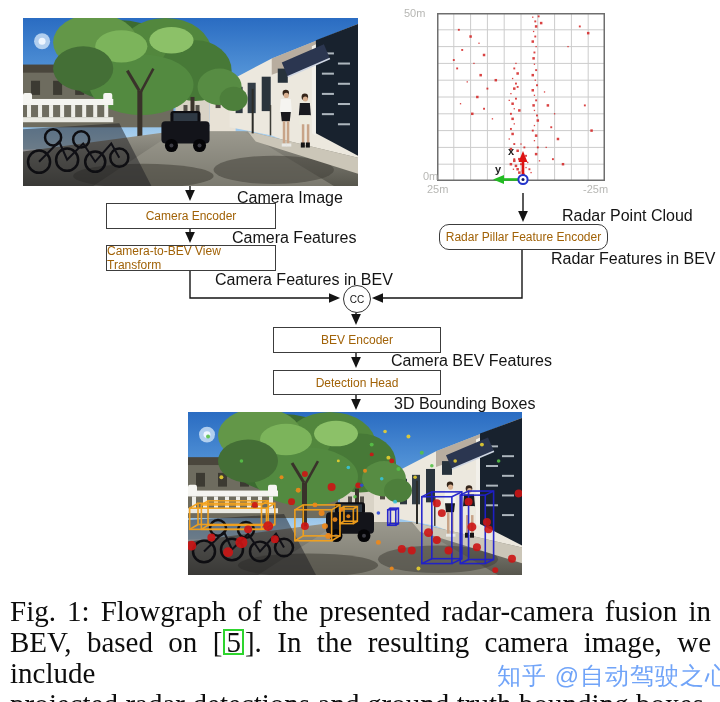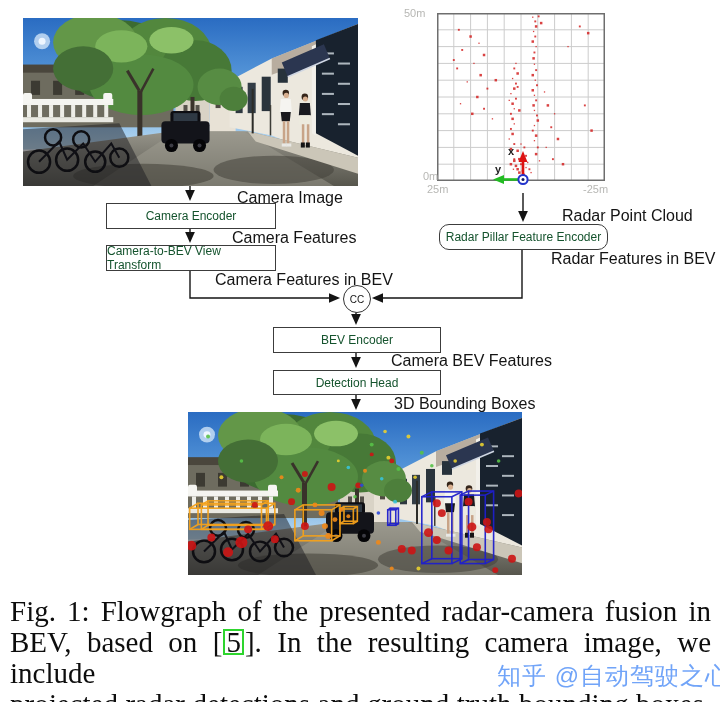--- a/index.html
+++ b/index.html
@@ -2,21 +2,21 @@
 <html><head>
 <meta charset="utf-8">
 <style>
   html,body{margin:0;padding:0;background:#ffffff;}
   #page{position:relative;width:720px;height:702px;background:#ffffff;overflow:hidden;
         font-family:"Liberation Sans",sans-serif;}
   .photo{position:absolute;overflow:hidden;}
   .photo svg{display:block;width:100%;height:100%;}
   #arrows{position:absolute;left:0;top:0;width:720px;height:702px;z-index:4;pointer-events:none;}
   .dbox{position:absolute;border:1.5px solid #3c3c3c;background:#ffffff;display:flex;
-        align-items:center;justify-content:center;font-size:12px;color:#14532d;z-index:5;}
+        align-items:center;justify-content:center;font-size:12px;color:#a16207;z-index:5;}
   .dlabel{position:absolute;font-size:16px;color:#141414;white-space:nowrap;z-index:5;}
   #cc-node{position:absolute;left:343px;top:285px;width:26px;height:26px;border-radius:50%;
         border:1.5px solid #333;background:#fff;display:flex;align-items:center;
         justify-content:center;font-size:10px;color:#141414;z-index:6;}
   #radar{position:absolute;left:437px;top:13px;width:156px;height:168px;z-index:3;}
   #radar svg{overflow:visible;display:block;}
   .tick{position:absolute;font-size:11px;color:#b7b7b4;white-space:nowrap;z-index:3;}
   .axlbl{position:absolute;font-size:11px;font-weight:bold;color:#222;z-index:4;}
   #caption{position:absolute;left:10px;top:596px;width:701px;z-index:3;
         font-family:"Liberation Serif",serif;font-size:29px;color:#0d0d0d;}

